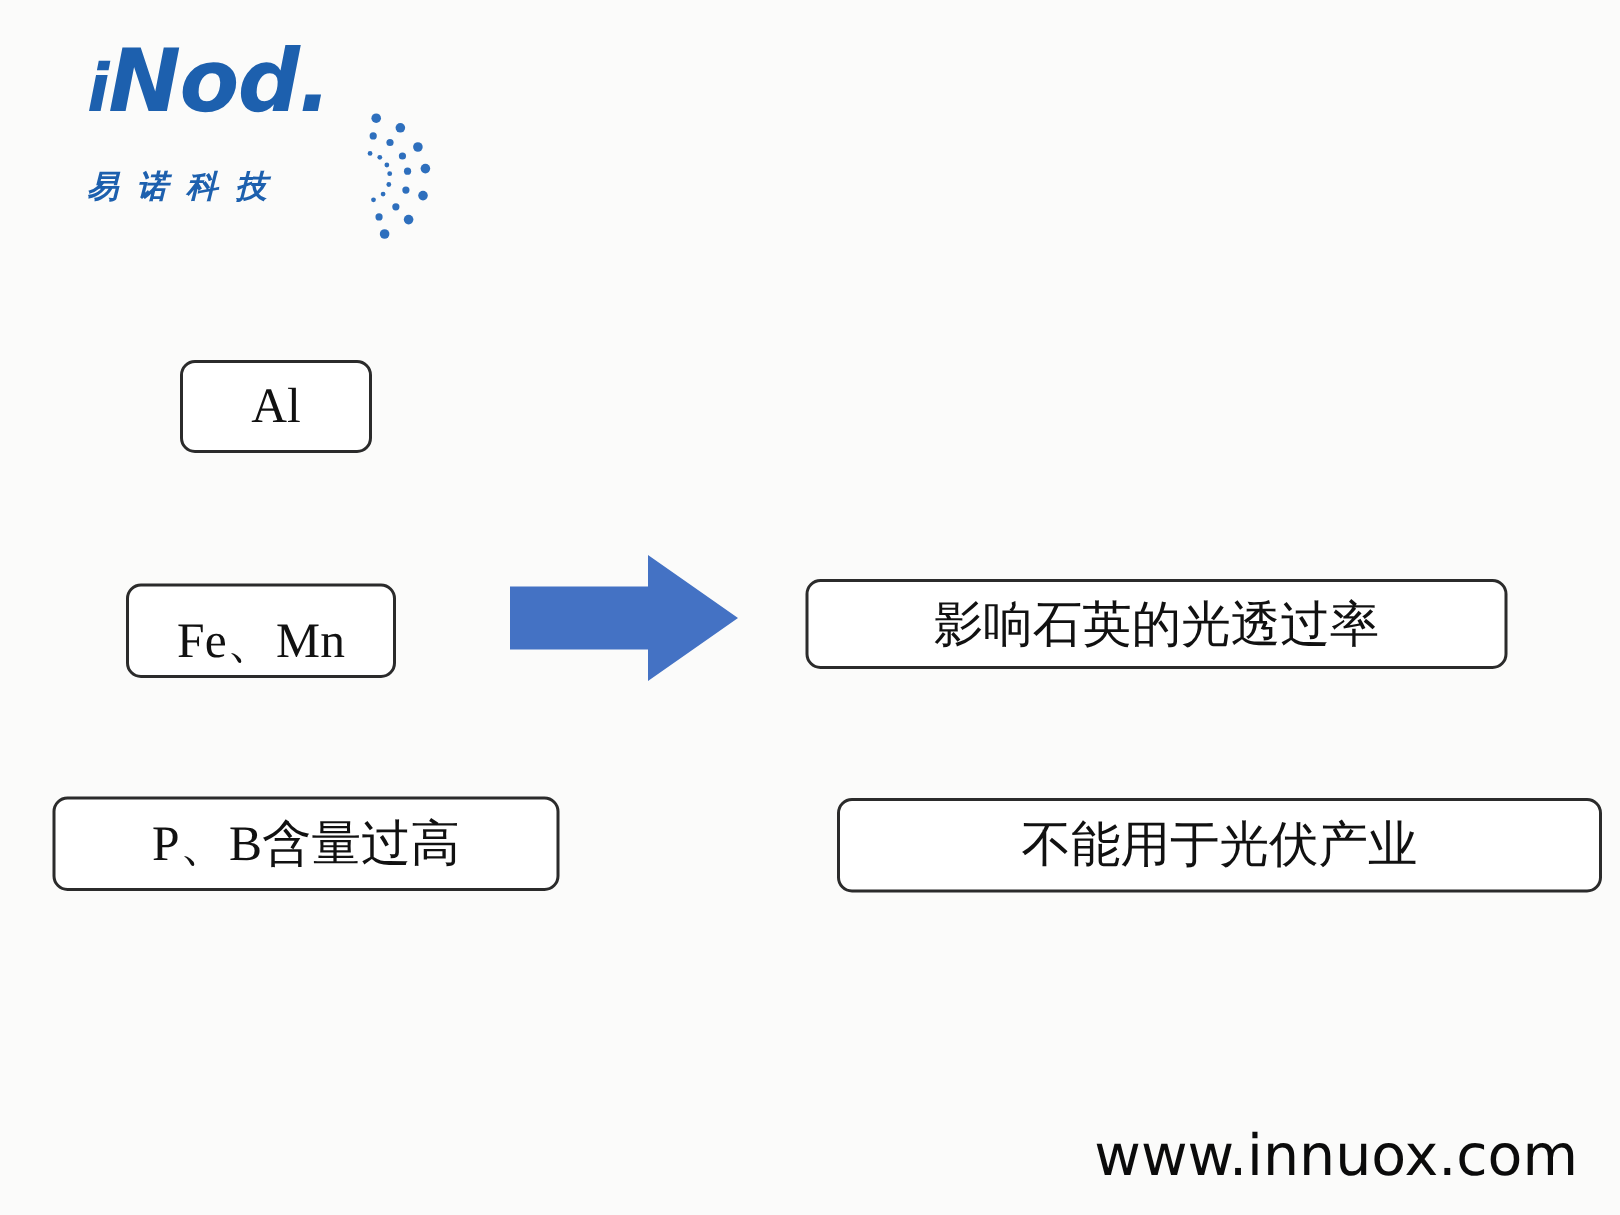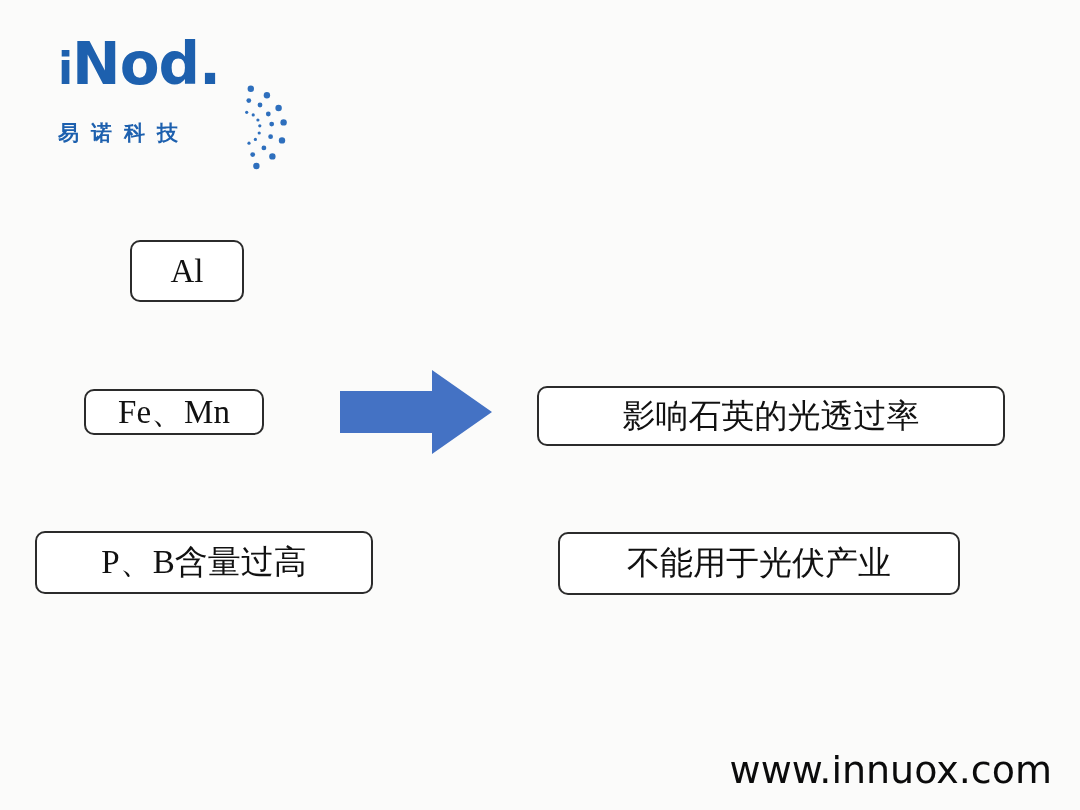--- a/index.html
+++ b/index.html
@@ -13,23 +13,24 @@
     height: 810px;
     background: #fbfbfa;
     overflow: hidden;
     font-family: "Liberation Serif", "DejaVu Serif", serif;
   }
 
   
   .logo {
     position: absolute;
     left: 58px;
-    top: 34px;
+    top: 24px;
     width: 240px;
     height: 130px;
+    font-style: italic;
   }
   .logo-word {
     font-family: "DejaVu Sans", "Liberation Sans", sans-serif;
     font-weight: 800;
     font-size: 58px;
     line-height: 60px;
     color: #1d60ae;
     letter-spacing: -1px;
   }
   .logo-word .brand-i { font-size: 44px; }
@@ -57,26 +58,26 @@
     background: #ffffff;
     border: 2px solid #2b2b2b;
     border-radius: 10px;
     display: flex;
     align-items: center;
     justify-content: center;
     font-size: 33px;
     color: #111111;
     white-space: nowrap;
   }
-  .node-al        { left: 130px; top: 240px; width: 114px; height: 62px; }
-  .node-femn      { left: 84px;  top: 389px; width: 180px; height: 46px; }
+  .node-al        { left: 120px; top: 240px; width: 128px; height: 62px; }
+  .node-femn      { left: 84px;  top: 389px; width: 180px; height: 63px; align-items: flex-end; }
   .node-pb        { left: 35px;  top: 531px; width: 338px; height: 63px; }
   .node-effect1   { left: 538px; top: 239px; width: 508px; height: 66px; }
   .node-effect2   { left: 537px; top: 386px; width: 468px; height: 60px; }
-  .node-effect3   { left: 558px; top: 532px; width: 402px; height: 63px; }
+  .node-effect3   { left: 558px; top: 532px; width: 510px; height: 63px; }
 
   
   .arrow {
     position: absolute;
     left: 340px;
     top: 364px;
     width: 152px;
     height: 96px;
   }
 

